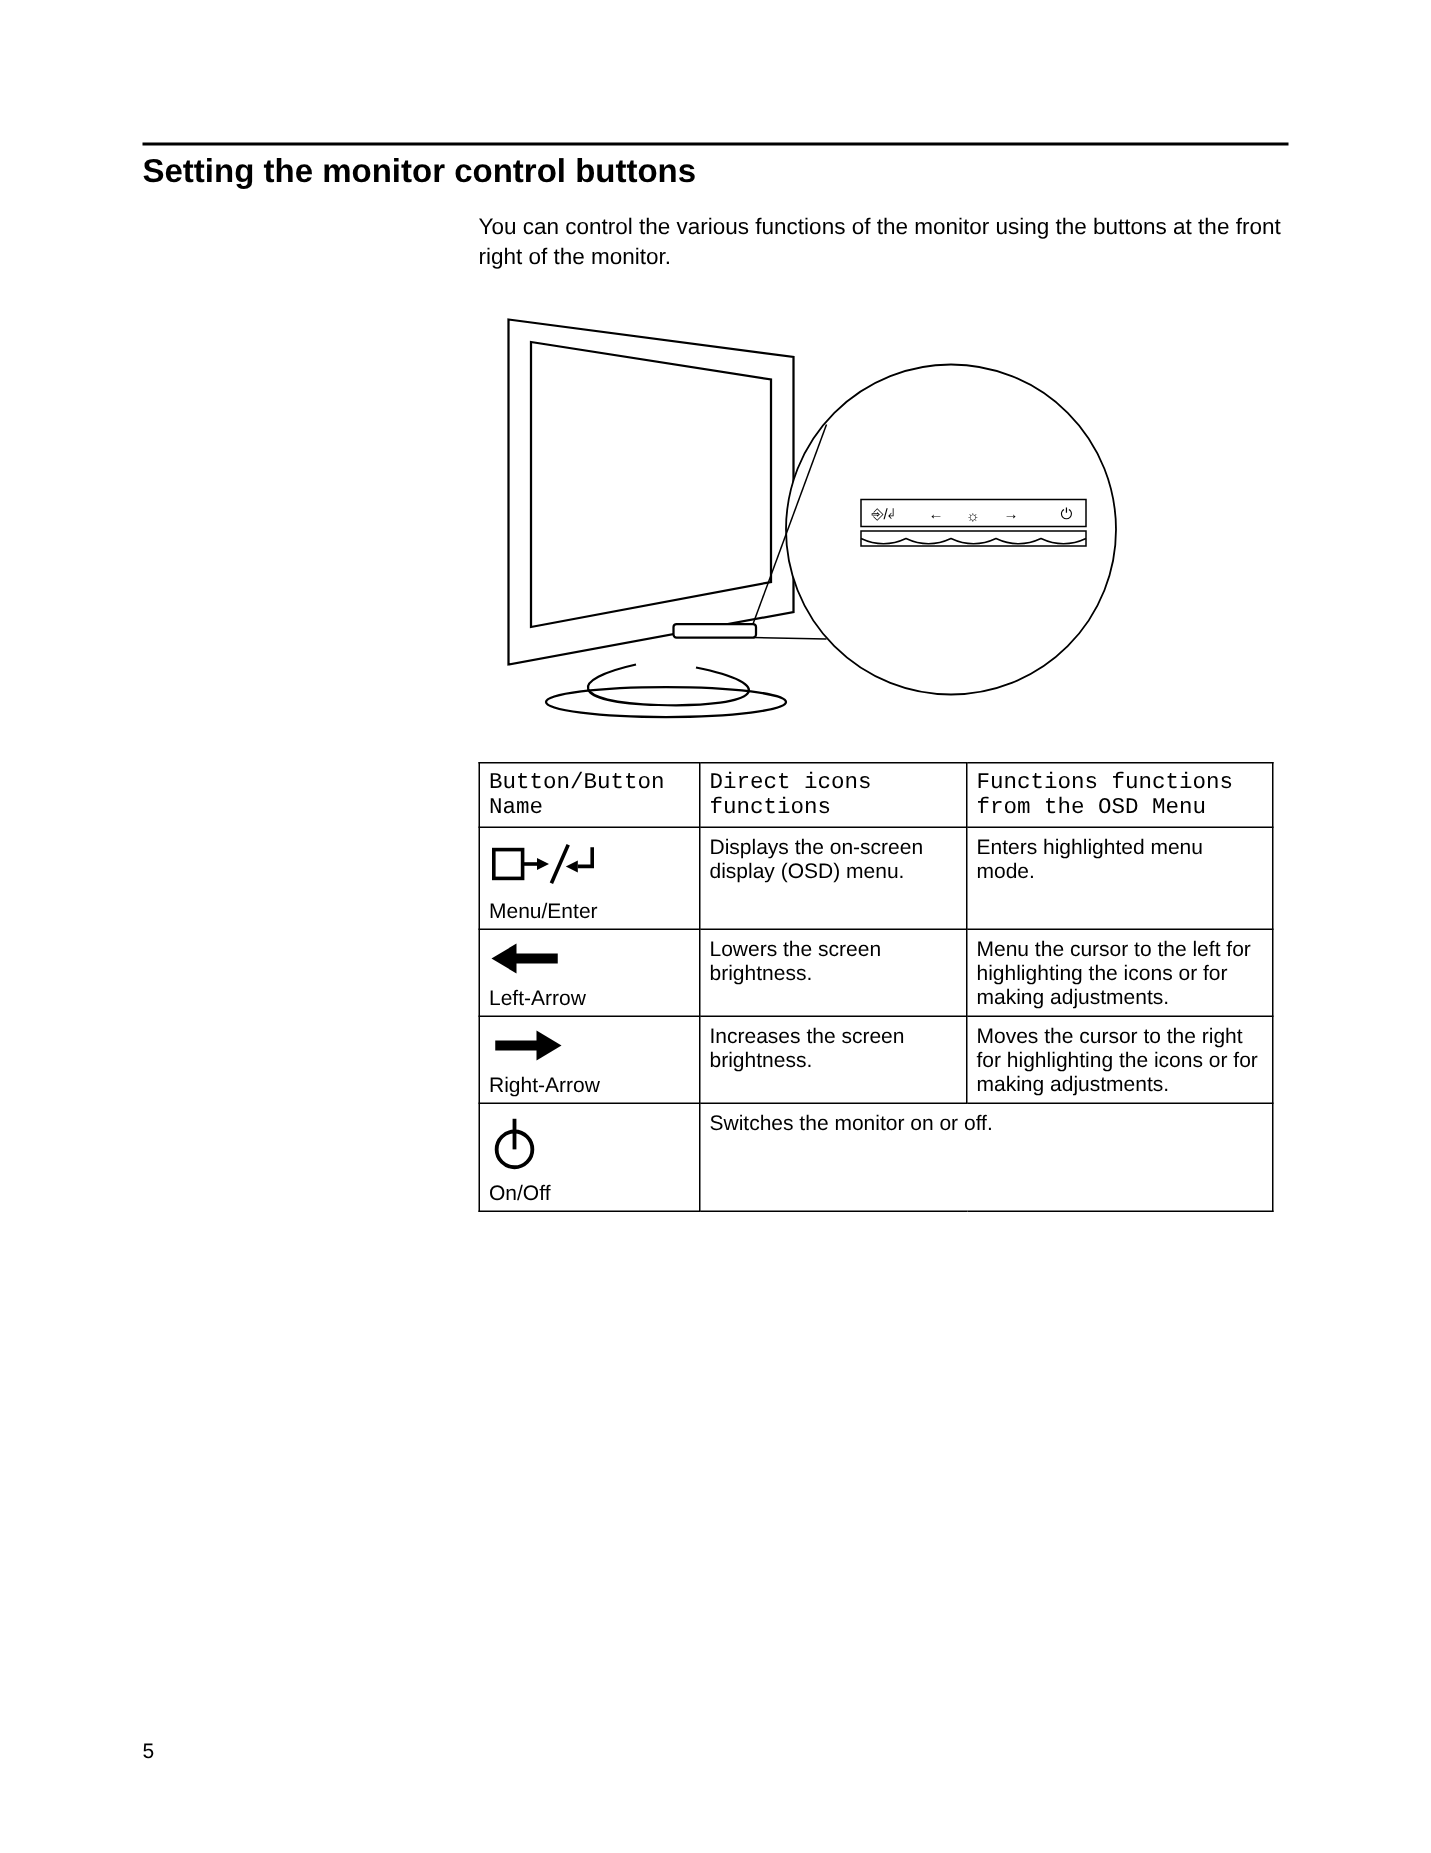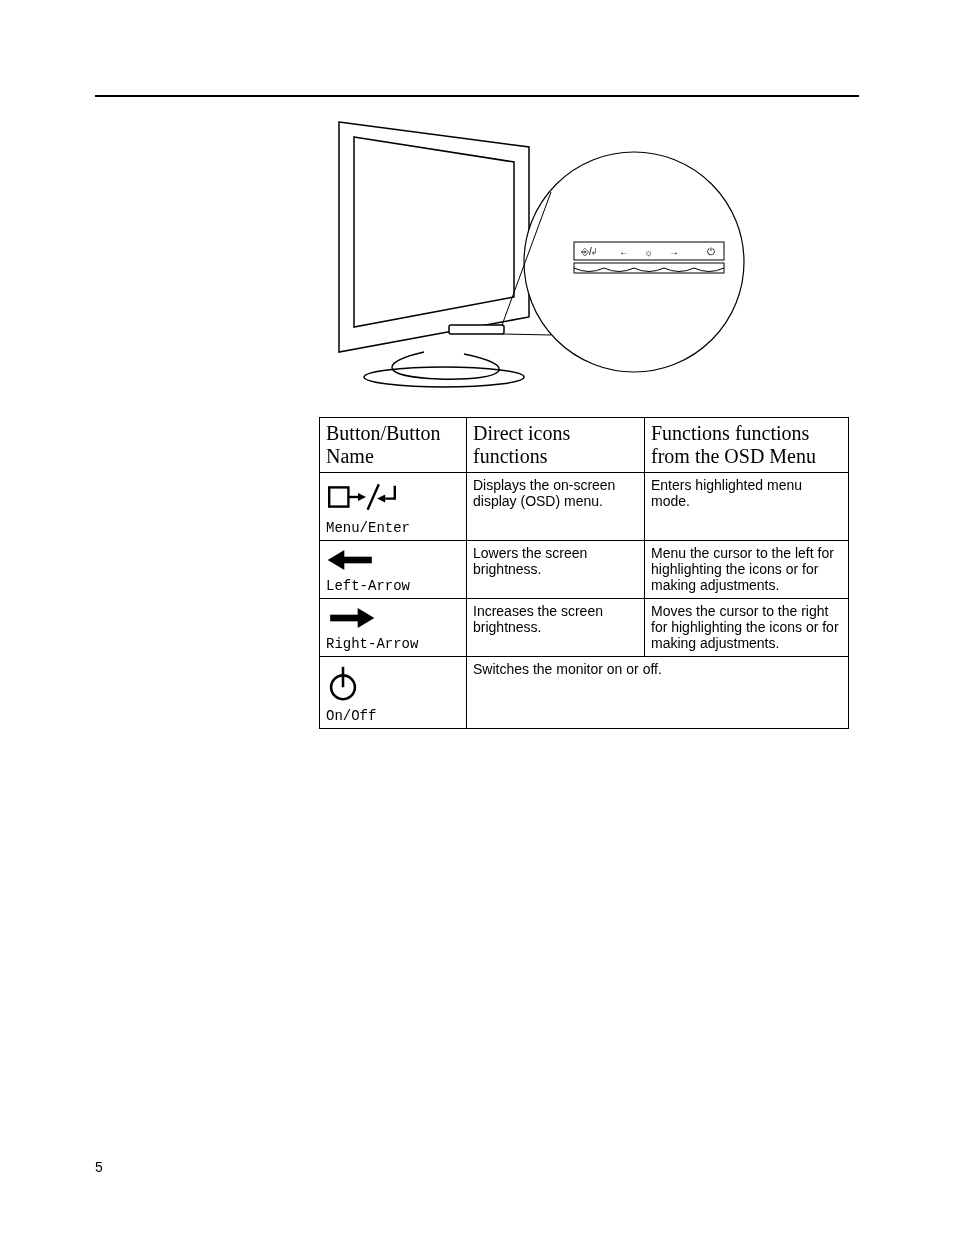--- a/index.html
+++ b/index.html
@@ -42,55 +42,57 @@
     width: 530px;
     font-size: 14px;
   }
   table.ctl th, table.ctl td {
     border: 1px solid #000;
     padding: 4px 6px;
     vertical-align: top;
     text-align: left;
   }
   table.ctl th {
-    font-family: Liberation Serif, serif;
+    font-family: Liberation Mono, monospace;
     font-weight: normal;
-    font-size: 20px;
+    font-size: 15px;
     white-space: normal;
   }
   .btncell {
     text-align: center;
     vertical-align: top;
     padding: 4px 4px 2px 4px;
   }
   .btncell .iconwrap {
     display: block;
     margin: 2px auto 2px auto;
   }
   .btncell .lbl {
-    font-family: Liberation Mono, monospace;
+    font-family: Liberation Sans, sans-serif;
     font-size: 14px;
     display: block;
     margin-top: 2px;
   }
   .pagenum {
     position: absolute;
     left: 95px;
     bottom: 60px;
     font-size: 14px;
   }
 </style>
 </head>
 <body>
 
 <div class="page">
 
   <div class="hr"></div>
 
-
+  <h1>Setting the monitor control buttons</h1>
+
+  <p class="bodycol">You can control the various functions of the monitor using the buttons at the front right of the monitor.</p>
 
   <div class="illustration">
     <svg viewBox="0 0 430 290" width="430" height="290">
 
       <g fill="none" stroke="#000" stroke-width="1.5">
 
         <polygon points="30,20 200,45 200,200 30,230" fill="#fff"></polygon>
 
         <polygon points="20,15 210,40 210,210 20,245" fill="#fff"></polygon>
 

